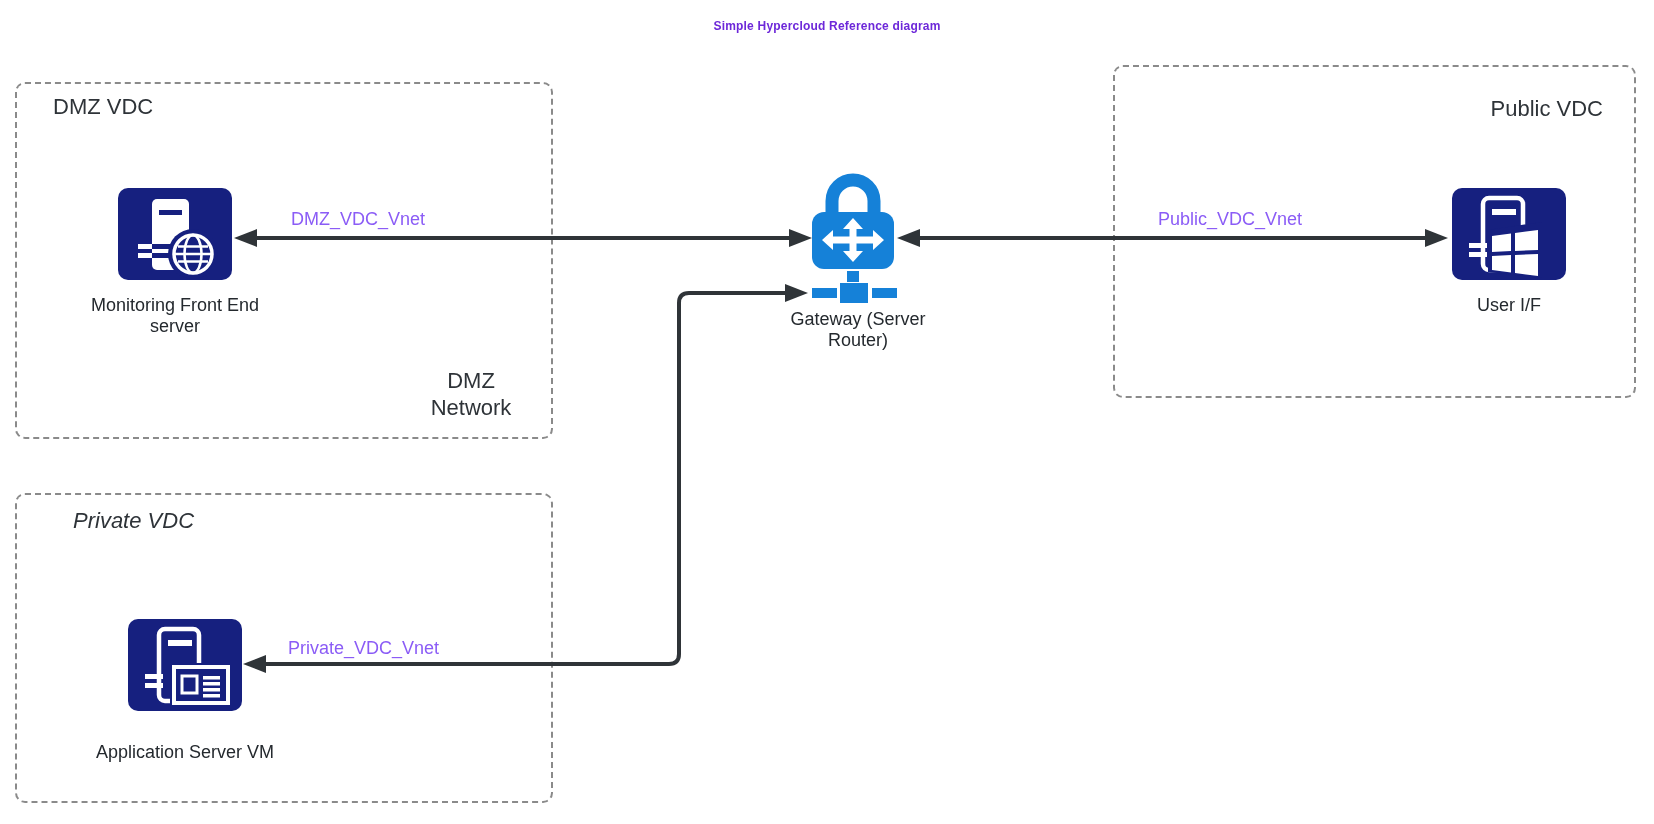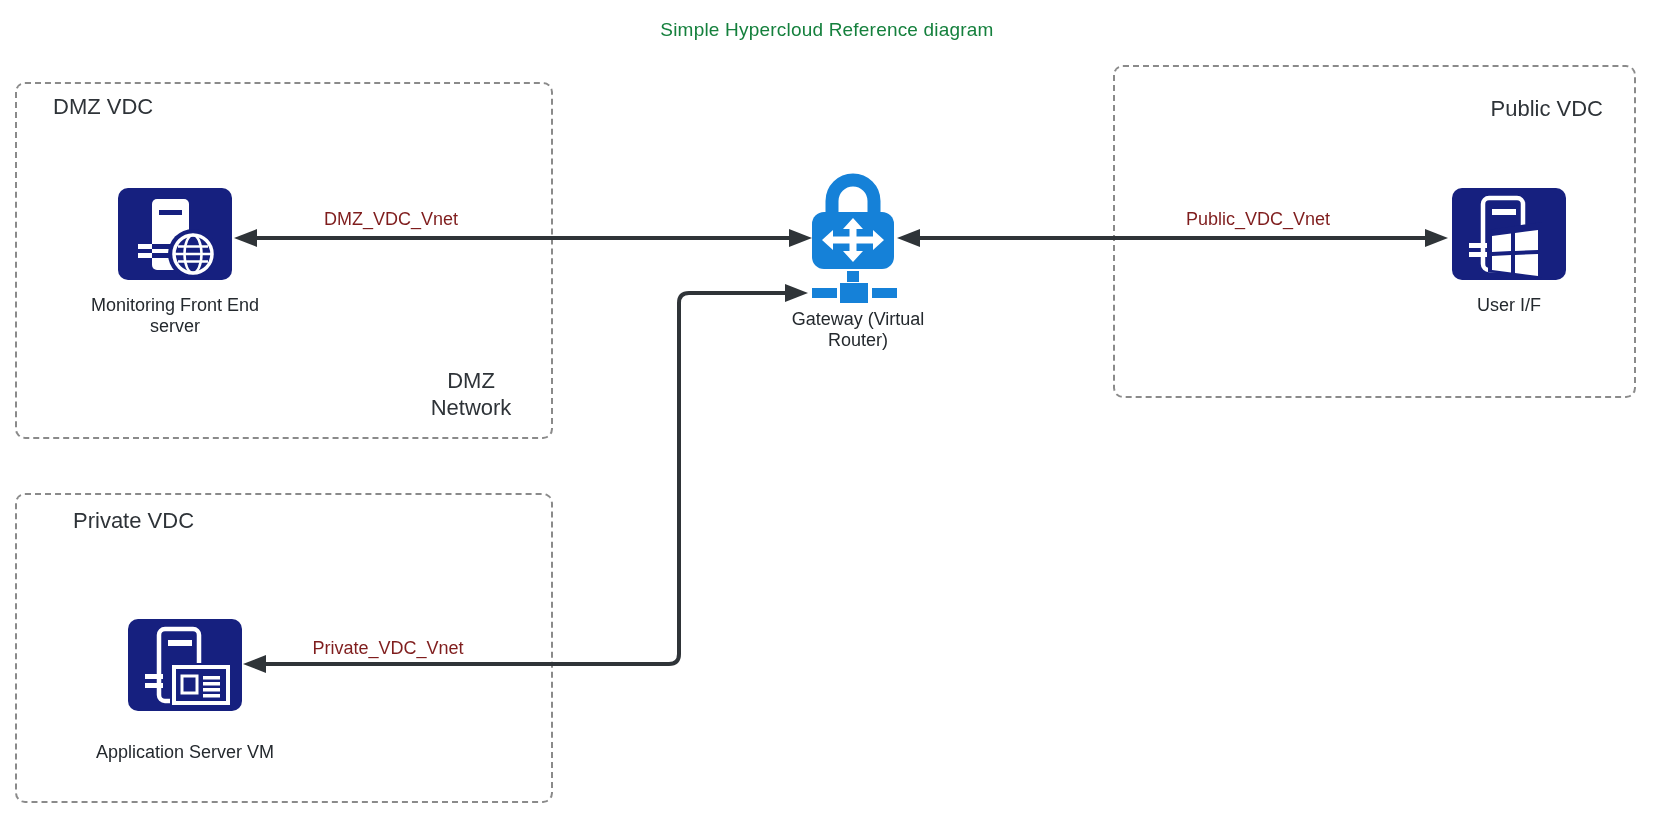--- a/index.html
+++ b/index.html
@@ -3,47 +3,47 @@
 <meta charset="utf-8">
 <style>
   html,body{margin:0;padding:0;background:#ffffff;}
   #canvas{
     position:relative;width:1654px;height:824px;background:#ffffff;overflow:hidden;
     font-family:"Liberation Sans","DejaVu Sans",sans-serif;color:#2e3338;
   }
   .abs{position:absolute;}
   #diagram-title{
     left:0;top:19px;width:1654px;text-align:center;
-    font-size:19px;font-weight:normal;color:#15803d;letter-spacing:.2px;
+    font-size:12px;font-weight:bold;color:#6d28d9;letter-spacing:.2px;
   }
   .zone{
     border:2px dashed #8a8a8a;border-radius:10px;background:transparent;
   }
   .zone-label{font-size:22px;color:#2e3338;white-space:nowrap;}
   .network-label{font-size:22px;color:#2e3338;text-align:center;line-height:27px;}
   .node-label{font-size:18px;color:#24292e;text-align:center;line-height:21px;}
-  .edge-label{font-size:18px;color:#7f1d1d;text-align:center;white-space:nowrap;}
+  .edge-label{font-size:18px;color:#8b5cf6;text-align:left;white-space:nowrap;}
   svg{display:block;}
   .navy{fill:#16207f;}
   .wht{fill:#ffffff;}
   .az{fill:#1581d8;}
 </style>
 </head>
 <body>
 
 <div id="canvas">
 
   <div id="diagram-title" class="abs">Simple Hypercloud Reference diagram</div>
 
   <div class="abs zone" style="left:15px;top:82px;width:534px;height:353px;"></div>
   <div class="abs zone" style="left:15px;top:493px;width:534px;height:306px;"></div>
   <div class="abs zone" style="left:1113px;top:65px;width:519px;height:329px;"></div>
 
   <div class="abs zone-label" style="left:53px;top:94px;">DMZ VDC</div>
-  <div class="abs zone-label" style="left:73px;top:508px;">Private VDC</div>
+  <div class="abs zone-label" style="left:73px;top:508px;font-style:italic;">Private VDC</div>
   <div class="abs network-label" style="left:411px;top:367px;width:120px;">DMZ Network</div>
 
   <div class="abs zone-label" style="left:1303px;top:96px;width:300px;text-align:right;">Public VDC</div>
 
   <svg class="abs" style="left:0;top:0;" width="1654" height="824" viewBox="0 0 1654 824">
     <g stroke="#2f3438" fill="#2f3438">
       <line x1="252" y1="238" x2="794" y2="238" stroke-width="4"></line>
       <polygon points="234,238 257,229 257,247" stroke="none"></polygon>
       <polygon points="812,238 789,229 789,247" stroke="none"></polygon>
     </g>
@@ -115,15 +115,15 @@
     <rect x="6" y="42" width="82" height="57" rx="12" class="az"></rect>
     <polygon points="47,48 37,59 43.5,59 43.5,70 50.5,70 50.5,59 57,59" class="wht"></polygon>
     <polygon points="47,92 37,81 43.5,81 43.5,70 50.5,70 50.5,81 57,81" class="wht"></polygon>
     <polygon points="16,70 27,60 27,66.5 47,66.5 47,73.5 27,73.5 27,80" class="wht"></polygon>
     <polygon points="78,70 67,60 67,66.5 47,66.5 47,73.5 67,73.5 67,80" class="wht"></polygon>
     <rect x="41" y="101" width="12" height="11" class="az"></rect>
     <rect x="6" y="118" width="25" height="10" class="az"></rect>
     <rect x="34" y="113" width="28" height="20" class="az"></rect>
     <rect x="66" y="118" width="25" height="10" class="az"></rect>
   </svg>
-  <div class="abs node-label" style="left:768px;top:309px;width:180px;">Gateway (Virtual Router)</div>
+  <div class="abs node-label" style="left:768px;top:309px;width:180px;">Gateway (Server Router)</div>
 
 </div>
 
 </body></html>

